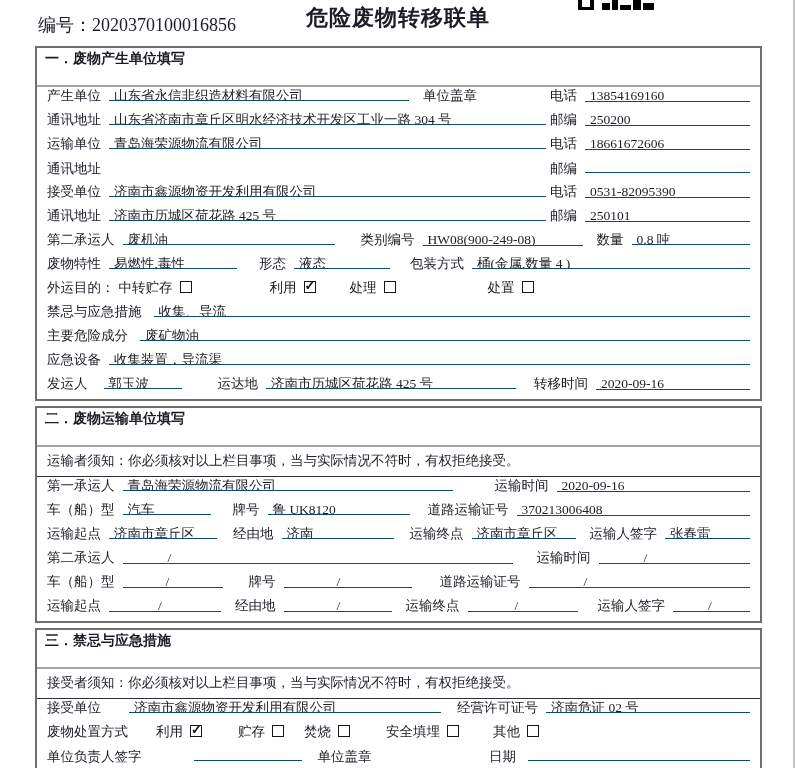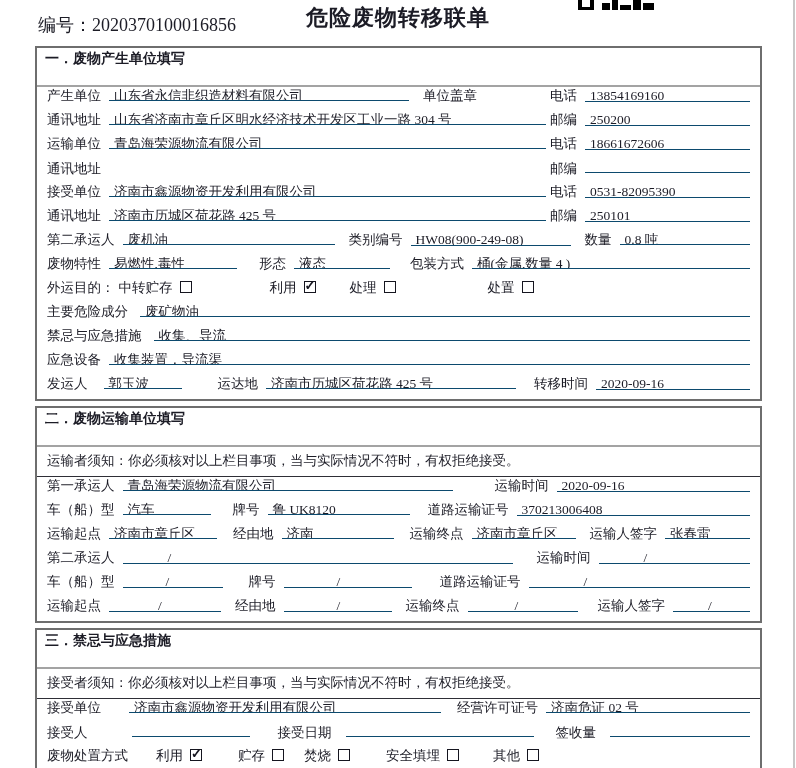--- a/index.html
+++ b/index.html
@@ -112,21 +112,21 @@
   <div class="row">
     <span class="lbl">通讯地址</span>
     <span class="val" style="width:437px">济南市历城区荷花路 425 号</span>
     <span class="lbl ml-auto">邮编</span>
     <span class="val" style="width:165px">250101</span>
   </div>
 
   <div class="row">
     <span class="lbl">第二承运人</span>
     <span class="val" style="width:212px">废机油</span>
-    <span class="lbl" style="margin-left:14px">类别编号</span>
+    <span class="lbl" style="margin-left:26px">类别编号</span>
     <span class="val" style="width:160px">HW08(900-249-08)</span>
     <span class="lbl" style="margin-left:14px">数量</span>
     <span class="val grow">0.8 吨</span>
   </div>
 
   <div class="row">
     <span class="lbl">废物特性</span>
     <span class="val" style="width:128px">易燃性,毒性</span>
     <span class="lbl" style="margin-left:22px">形态</span>
     <span class="val" style="width:96px">液态</span>
@@ -136,27 +136,27 @@
 
   <div class="row">
     <span class="lbl">外运目的：</span>
     <span class="opt" style="margin-left:4px"><span>中转贮存</span><span class="cb"></span></span>
     <span class="opt" style="margin-left:78px"><span>利用</span><span class="cb checked"></span></span>
     <span class="opt" style="margin-left:34px"><span>处理</span><span class="cb"></span></span>
     <span class="opt" style="margin-left:92px"><span>处置</span><span class="cb"></span></span>
   </div>
 
   <div class="row">
+    <span class="lbl">禁忌与应急措施</span>
+    <span class="val grow" style="margin-left:12px">收集、导流</span>
+  </div>
+
+  <div class="row">
     <span class="lbl">主要危险成分</span>
     <span class="val grow" style="margin-left:12px">废矿物油</span>
-  </div>
-
-  <div class="row">
-    <span class="lbl">禁忌与应急措施</span>
-    <span class="val grow" style="margin-left:12px">收集、导流</span>
   </div>
 
   <div class="row">
     <span class="lbl">应急设备</span>
     <span class="val grow" style="">收集装置，导流渠</span>
   </div>
 
   <div class="row">
     <span class="lbl">发运人</span>
     <span class="val" style="width:78px;margin-left:16px">郭玉波</span>
@@ -230,28 +230,20 @@
   <div class="sec-h">三．禁忌与应急措施</div>
   <div class="notice">接受者须知：你必须核对以上栏目事项，当与实际情况不符时，有权拒绝接受。</div>
 
   <div class="row">
     <span class="lbl">接受单位</span>
     <span class="val" style="width:312px;margin-left:28px">济南市鑫源物资开发利用有限公司</span>
     <span class="lbl" style="margin-left:16px">经营许可证号</span>
     <span class="val grow">济南危证 02 号</span>
   </div>
 
-  <div class="row">
-    <span class="lbl">接受人</span>
-    <span class="val" style="width:118px;margin-left:44px"></span>
-    <span class="lbl" style="margin-left:28px">接受日期</span>
-    <span class="val" style="width:188px;margin-left:14px"></span>
-    <span class="lbl" style="margin-left:22px">签收量</span>
-    <span class="val grow" style="margin-left:14px"></span>
-  </div>
 
   <div class="row">
     <span class="lbl">废物处置方式</span>
     <span class="opt" style="margin-left:28px"><span>利用</span><span class="cb checked"></span></span>
     <span class="opt" style="margin-left:36px"><span>贮存</span><span class="cb"></span></span>
     <span class="opt" style="margin-left:20px"><span>焚烧</span><span class="cb"></span></span>
     <span class="opt" style="margin-left:36px"><span>安全填埋</span><span class="cb"></span></span>
     <span class="opt" style="margin-left:34px"><span>其他</span><span class="cb"></span></span>
   </div>
 

